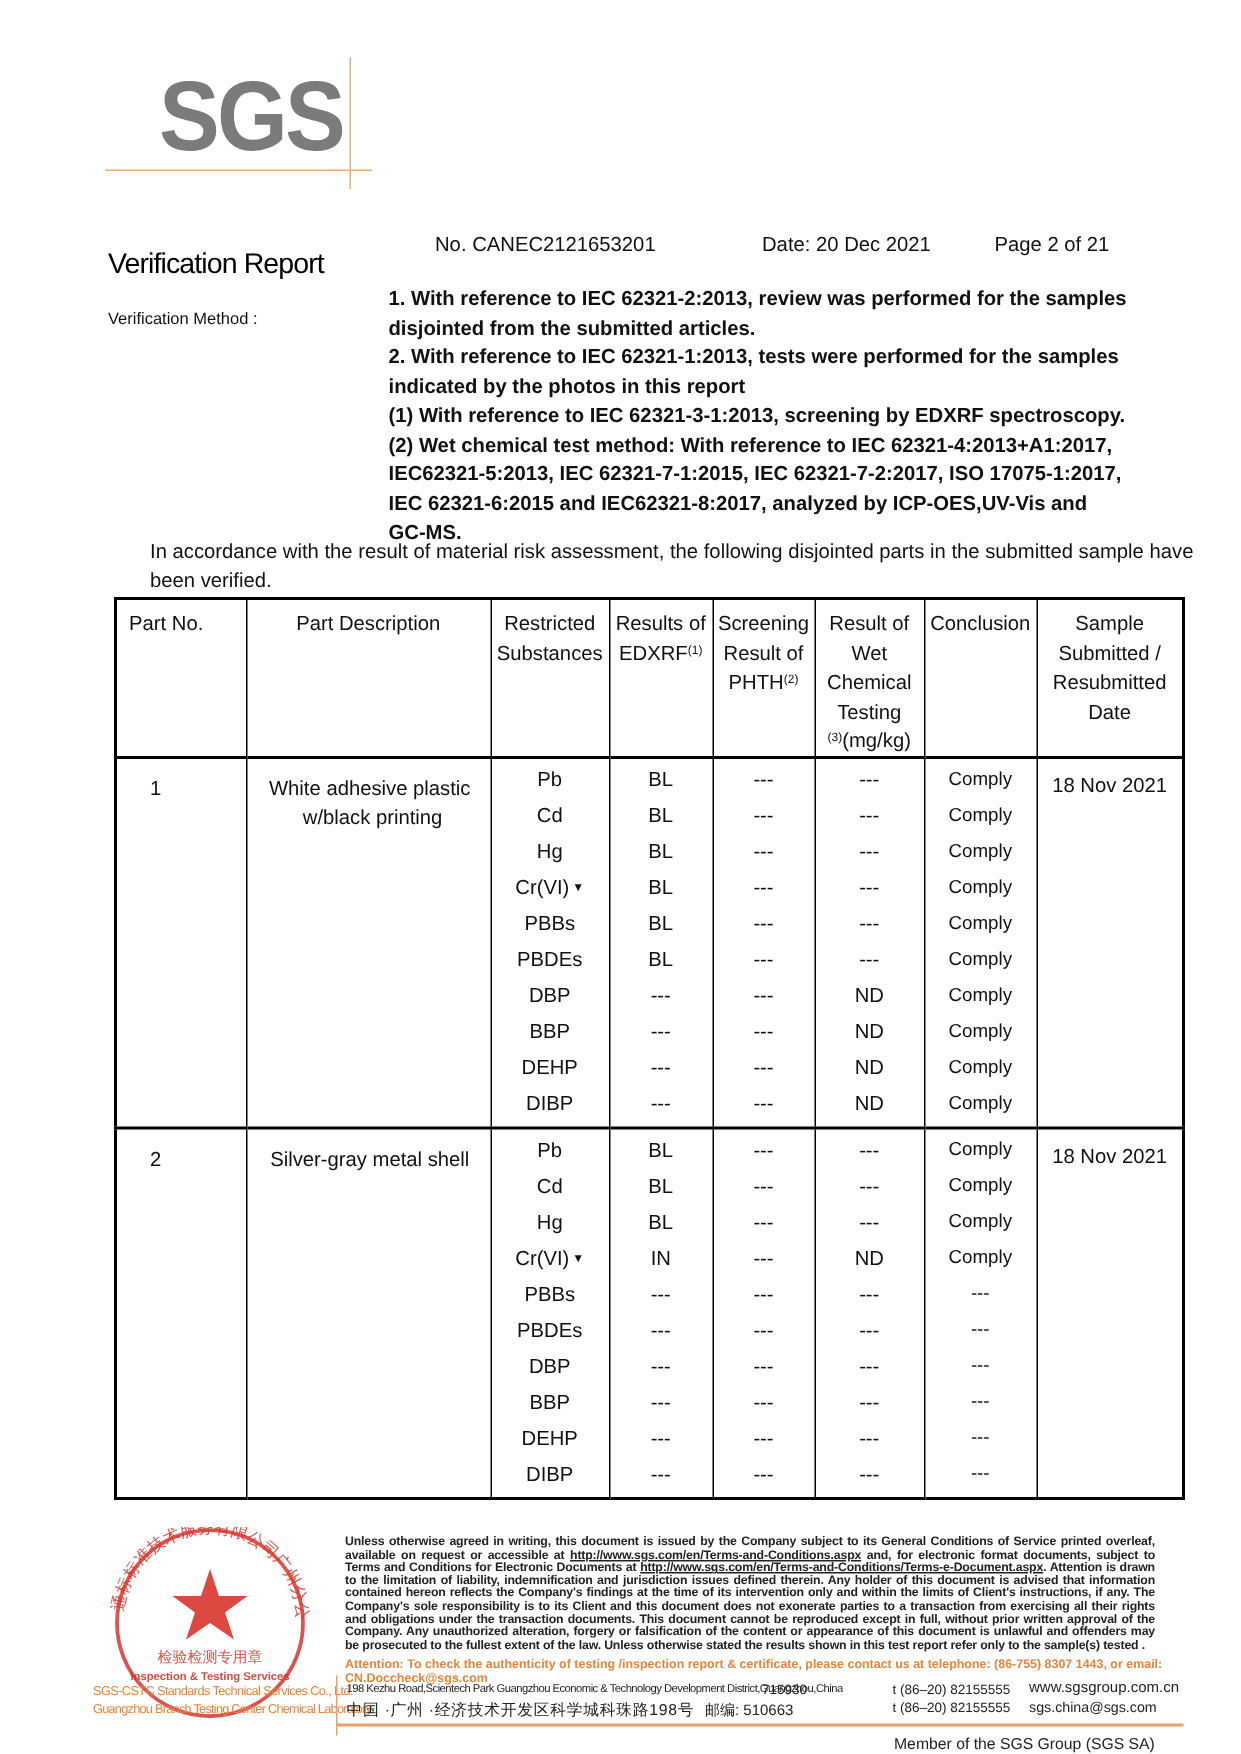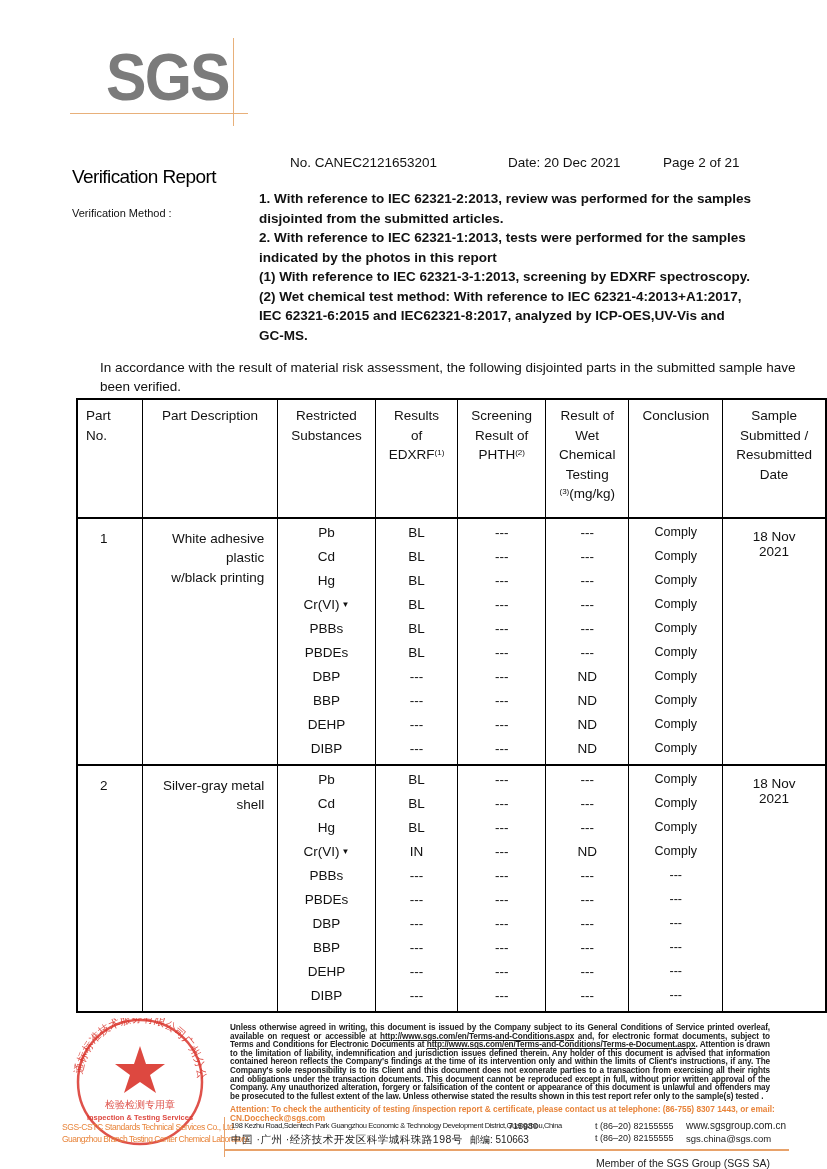--- a/index.html
+++ b/index.html
@@ -21,29 +21,29 @@
   #hdr-page { left: 663px; top: 155px; font-size: 13.5px; }
 
   
   #vm-label { left: 72px; top: 191px; font-size: 11px; margin-top: 16px; }
   #vm-text { left: 259px; top: 189px; width: 520px; font-size: 13.5px; line-height: 19.5px; }
   #vm-text div { white-space: nowrap; font-weight: bold; }
   #intro { left: 76px; top: 358px; width: 720px; font-size: 13.5px; line-height: 19px; margin-left: 24px; }
 
   
   #tbl { left: 76px; top: 398px; border-collapse: collapse; font-size: 13.5px; table-layout: fixed; }
-  #tbl td, #tbl th { border-left: 1px solid #000; border-right: 1px solid #000; padding: 13px; vertical-align: top; }
+  #tbl td, #tbl th { border-left: 1px solid #000; border-right: 1px solid #000; padding: 0; vertical-align: top; }
   #tbl { border: 2px solid #000; }
   #tbl thead th { font-weight: normal; text-align: center; border-bottom: 2px solid #000;
                   height: 102px; line-height: 19.5px; padding-top: 6px; box-sizing: border-box; }
   #tbl tbody.group td { border-bottom: 2px solid #000; }
   .cell-stack div { height: 24px; line-height: 24px; text-align: center; white-space: nowrap; }
   .concl div { font-size: 12.5px; line-height: 22px; }
   .partno { text-align: left; padding-left: 22px !important; padding-top: 12px !important; }
-  .partdesc { text-align: right; padding-left: 2px !important; padding-top: 10px !important; line-height: 19.5px; margin-left: 44px; }
+  .partdesc { text-align: center; padding-left: 2px !important; padding-top: 10px !important; line-height: 19.5px; margin-left: 44px; }
   .sampledate { text-align: center; padding-top: 10px !important; }
   .stackcell { padding-top: 2px !important; padding-bottom: 3px !important; }
   sup { font-size: 8px; vertical-align: 4px; line-height: 0; }
   .tri { font-size: 8px; vertical-align: 2px; margin-left: 2px; }
 
   
   #stamp { left: 62px; top: 1018px; width: 160px; height: 140px; }
   #footer-text { left: 230px; top: 1024px; width: 540px; font-size: 8.2px; line-height: 8.6px; font-weight: bold;
                  color: #222; text-align: justify; letter-spacing: -0.1px; }
   #footer-text u { }
@@ -75,20 +75,21 @@
 <div id="hdr-page" class="abs">Page 2 of 21</div>
 
 <div id="vm-label" class="abs">Verification Method :</div>
 <div id="vm-text" class="abs">
   <div>1. With reference to IEC 62321-2:2013, review was performed for the samples</div>
   <div>disjointed from the submitted articles.</div>
   <div>2. With reference to IEC 62321-1:2013, tests were performed for the samples</div>
   <div>indicated by the photos in this report</div>
   <div>(1) With reference to IEC 62321-3-1:2013, screening by EDXRF spectroscopy.</div>
   <div>(2) Wet chemical test method: With reference to IEC 62321-4:2013+A1:2017,</div>
+  <div>IEC62321-5:2013, IEC 62321-7-1:2015, IEC 62321-7-2:2017, ISO 17075-1:2017,</div>
   <div>IEC 62321-6:2015 and IEC62321-8:2017, analyzed by ICP-OES,UV-Vis and</div>
   <div>GC-MS.</div>
 </div>
 <div id="intro" class="abs">In accordance with the result of material risk assessment, the following disjointed parts in the submitted sample have been verified.</div>
 
 <table id="tbl" class="abs">
   <colgroup>
     <col style="width:87px">
       <col style="width:163px">
       <col style="width:79px">

